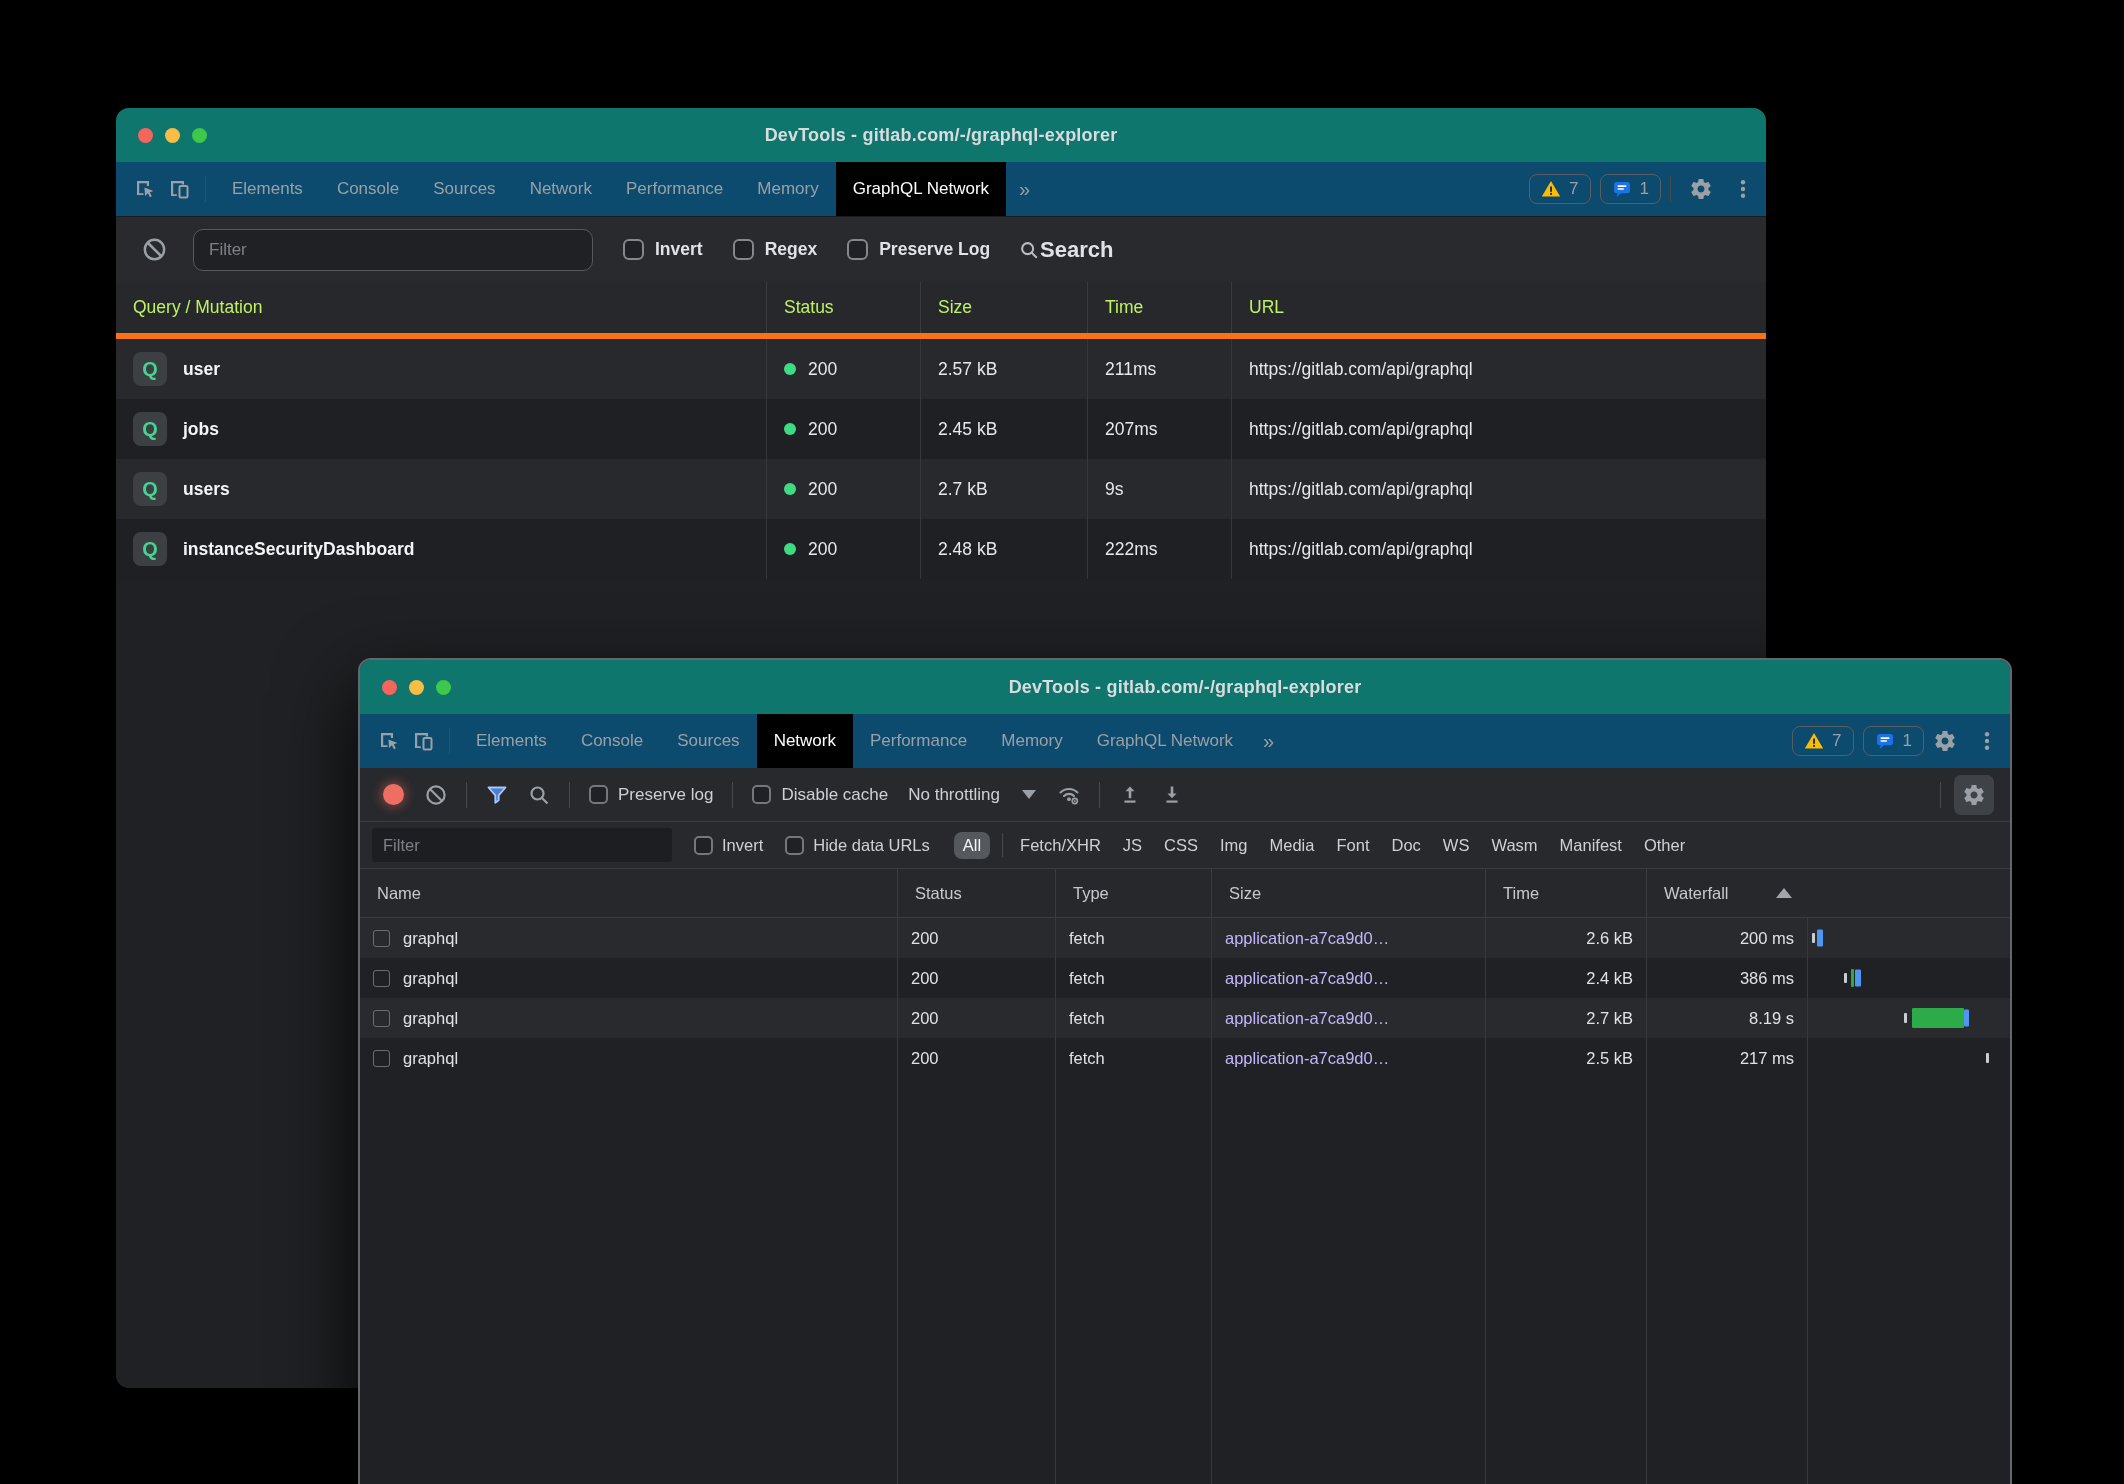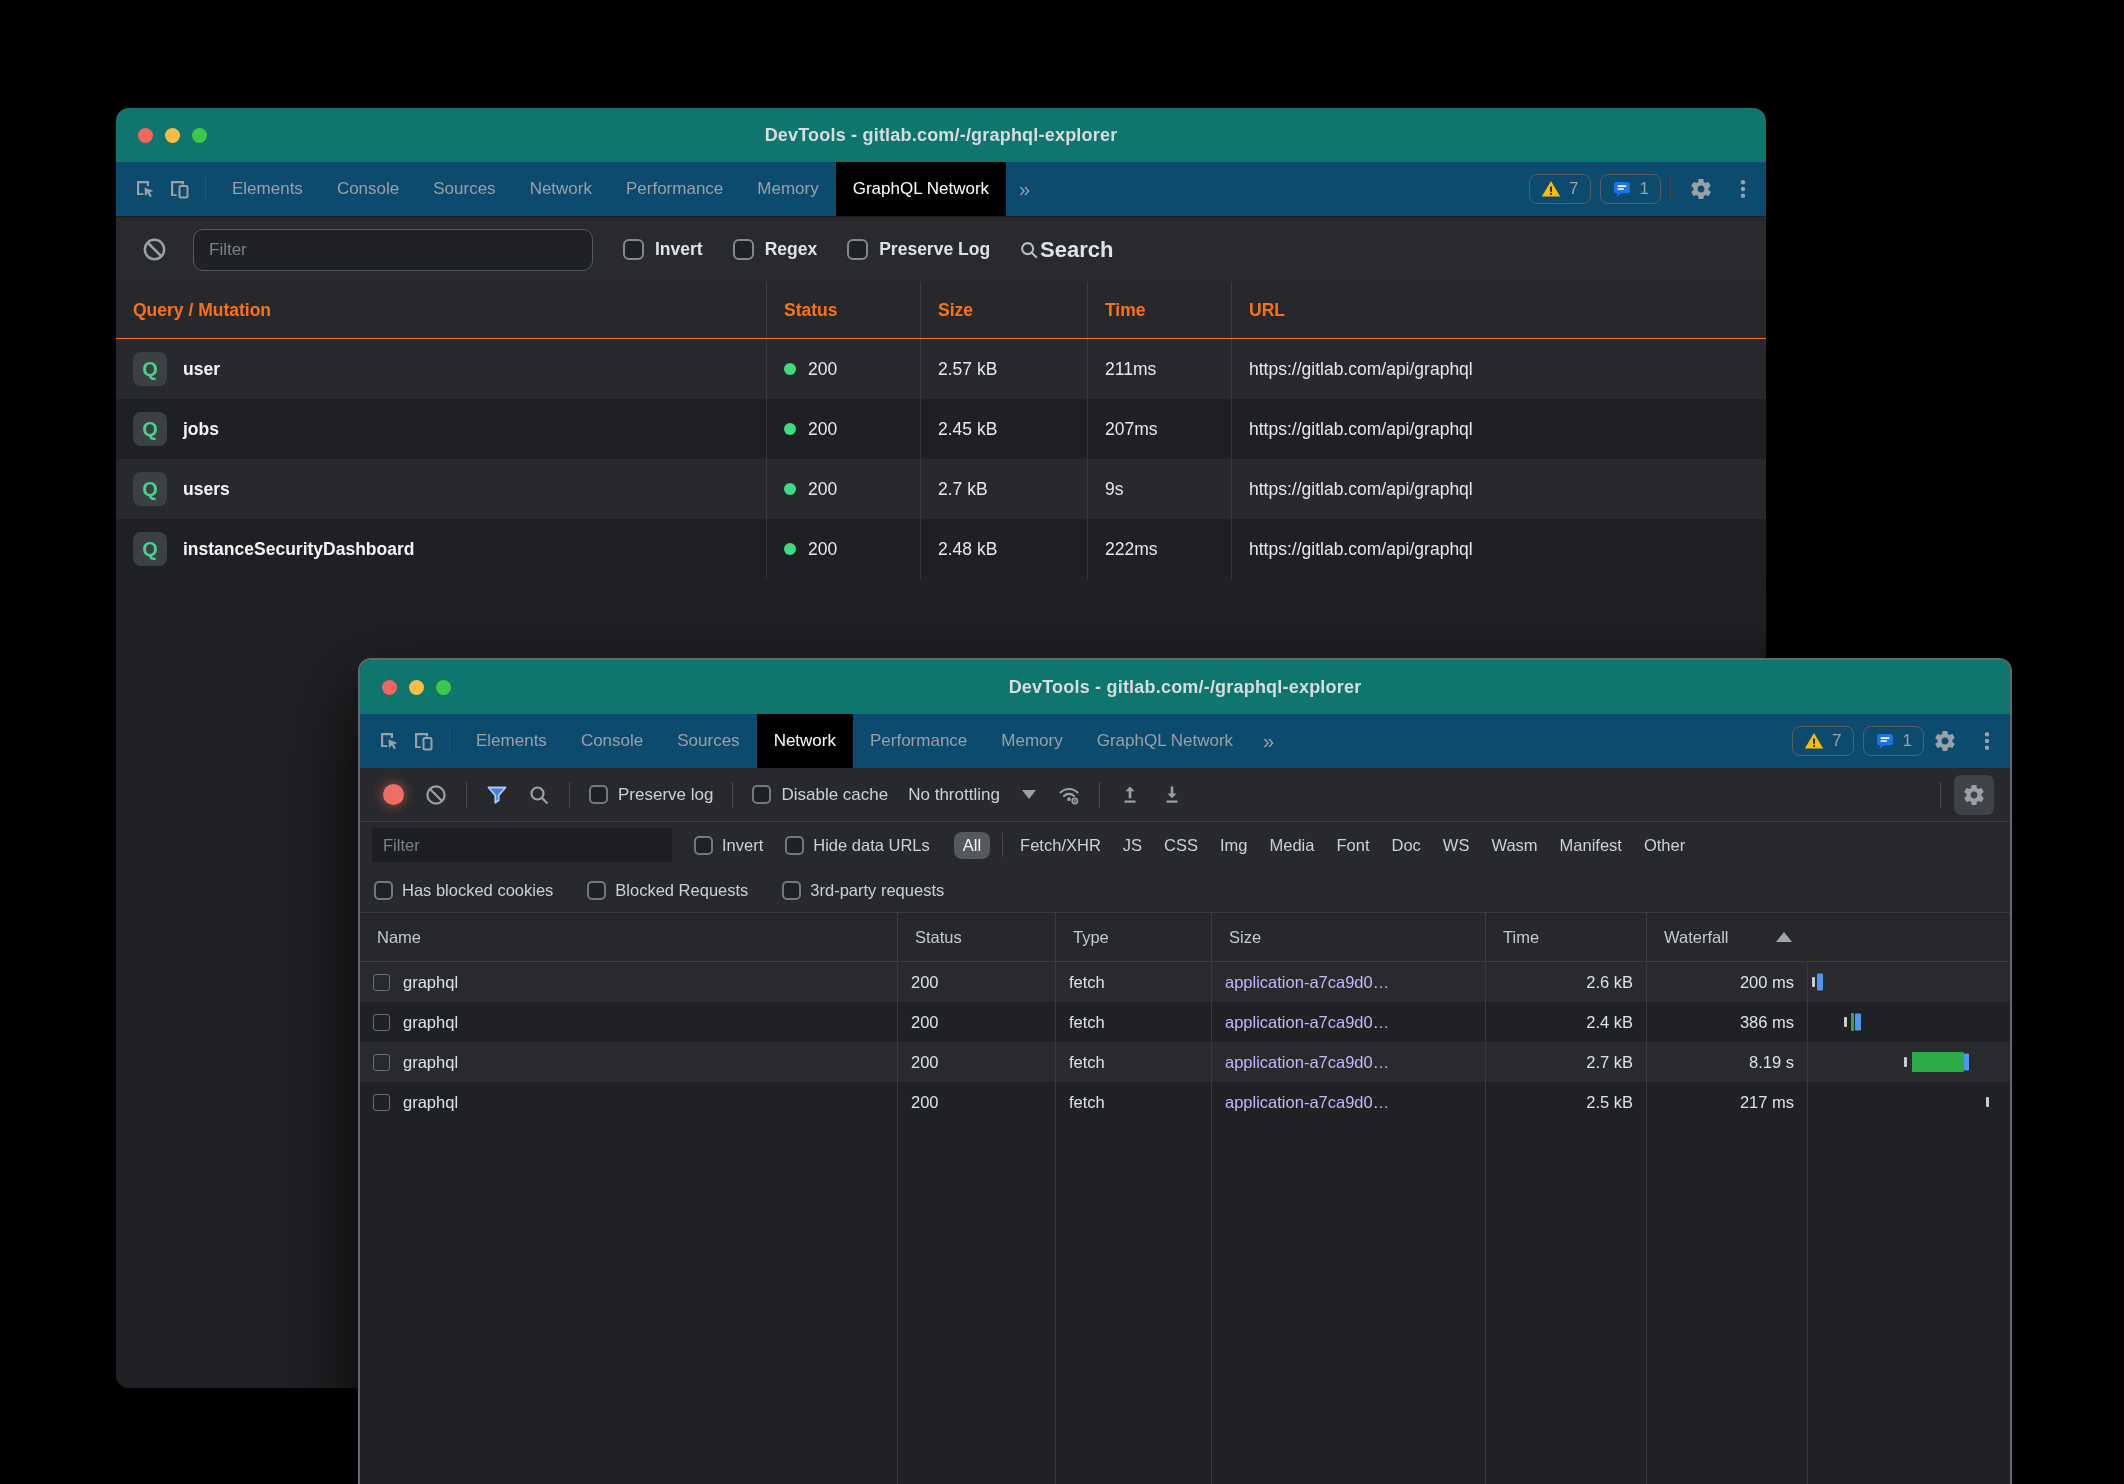--- a/index.html
+++ b/index.html
@@ -45,21 +45,21 @@
   .gql-filterbar .blk svg { width:27px; height:27px; }
   .gql-filter-input { margin-left:16px; width:400px; height:42px; background:#202124;
     border:1.5px solid #55585d; border-radius:10px; color:#e8eaed; font-size:17px; padding:0 15px; outline:none; }
   input::placeholder { color:#7d8187; }
   .cbg { display:flex; align-items:center; gap:11px; margin-left:30px; font-size:17.5px; font-weight:600; color:#dfe2e6; white-space:nowrap; }
   .cb { width:21px; height:21px; border:2px solid #84878c; border-radius:6px; background:#202124; flex:none; }
   .search-g { display:flex; align-items:center; margin-left:28px; font-size:22px; font-weight:600; color:#dfe2e6;text-align:center; }
   .search-g svg { width:22px; height:22px; color:#b9bcc0; }
 
   .bt-grid { display:grid; grid-template-columns:651px 154px 167px 144px 1fr; }
-  .bt-header { height:57px; background:#27282b; border-bottom:1px solid #f97316; font-weight:bold; color:#f97316; font-size:17.5px; }
+  .bt-header { height:57px; background:#27282b; border-bottom:6px solid #f97316; font-weight:normal; color:#bef264; font-size:17.5px; }
   .bt-hcell { display:flex; align-items:center; padding:0 17px; border-right:1px solid #3a3c40; }
   .bt-hcell:last-child { border-right:none; }
   .bt-row { height:60px; font-size:17.5px; color:#e6e8ea; }
   .bt-row.odd { background:#28292c; }
   .bt-row.even { background:#1f2023; }
   .bt-cell { display:flex; align-items:center; padding:0 17px; border-right:1px solid #35373b; overflow:hidden; white-space:nowrap; }
   .bt-cell:last-child { border-right:none; }
   .qbadge { width:34px; height:34px; border-radius:8px; background:#3c4043; color:#46d392; font-weight:bold;
     font-size:20px; display:flex; align-items:center; justify-content:center; margin-right:16px; flex:none; }
   .qname { font-weight:bold; color:#f3f4f6; }
@@ -446,34 +446,20 @@
     <span class="chip">Img</span>
     <span class="chip">Media</span>
     <span class="chip">Font</span>
     <span class="chip">Doc</span>
     <span class="chip">WS</span>
     <span class="chip">Wasm</span>
     <span class="chip">Manifest</span>
     <span class="chip">Other</span>
   </div>
 
-  <div class="net-optrow">
-    <span class="fb-lab">
-      <span class="cb-s"></span>
-      <span>Has blocked cookies</span>
-    </span>
-    <span class="fb-lab">
-      <span class="cb-s"></span>
-      <span>Blocked Requests</span>
-    </span>
-    <span class="fb-lab">
-      <span class="cb-s"></span>
-      <span>3rd-party requests</span>
-    </span>
-  </div>
 
   <div class="ft-header ft-grid">
     <div class="ft-hcell">Name</div>
     <div class="ft-hcell">Status</div>
     <div class="ft-hcell">Type</div>
     <div class="ft-hcell">Size</div>
     <div class="ft-hcell">Time</div>
     <div class="ft-hcell">
       <span>Waterfall</span>
       <span class="sort-asc"></span>

